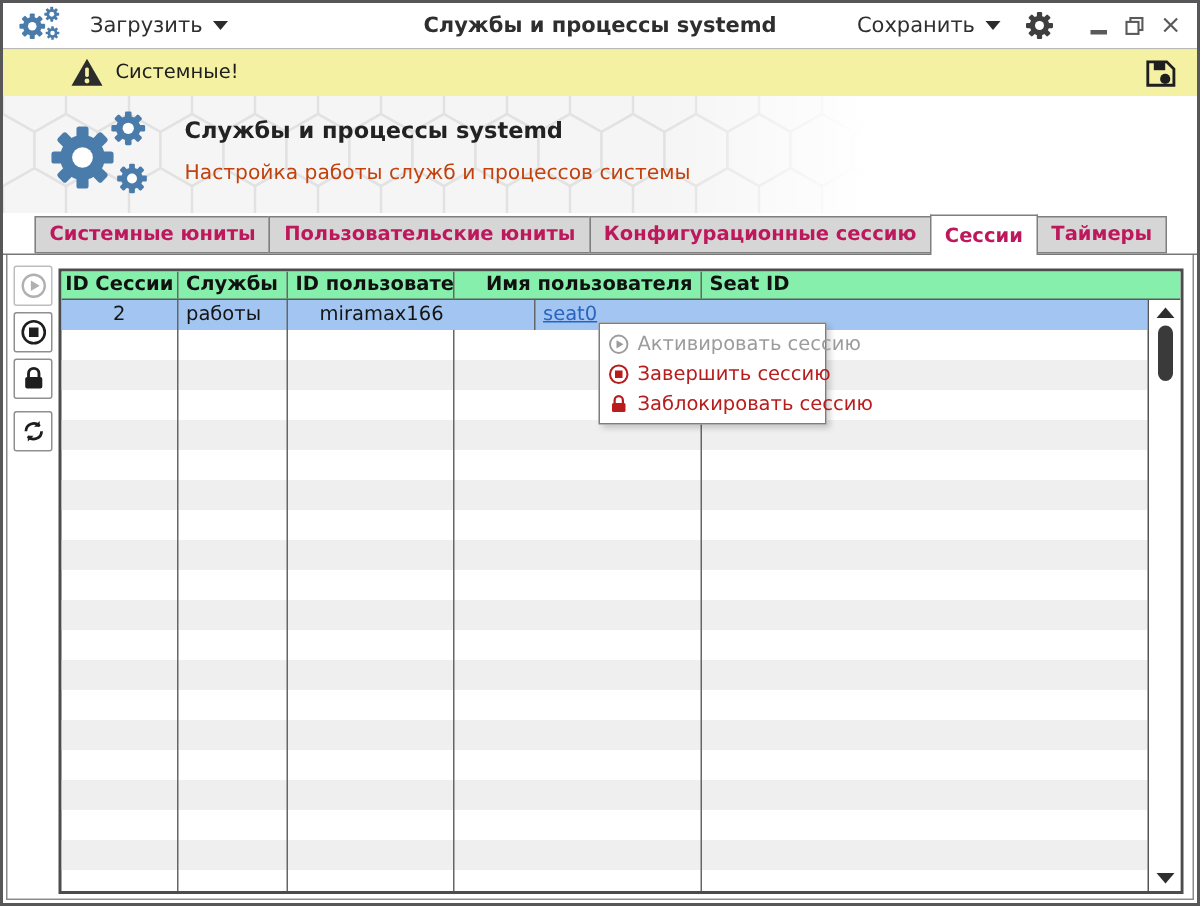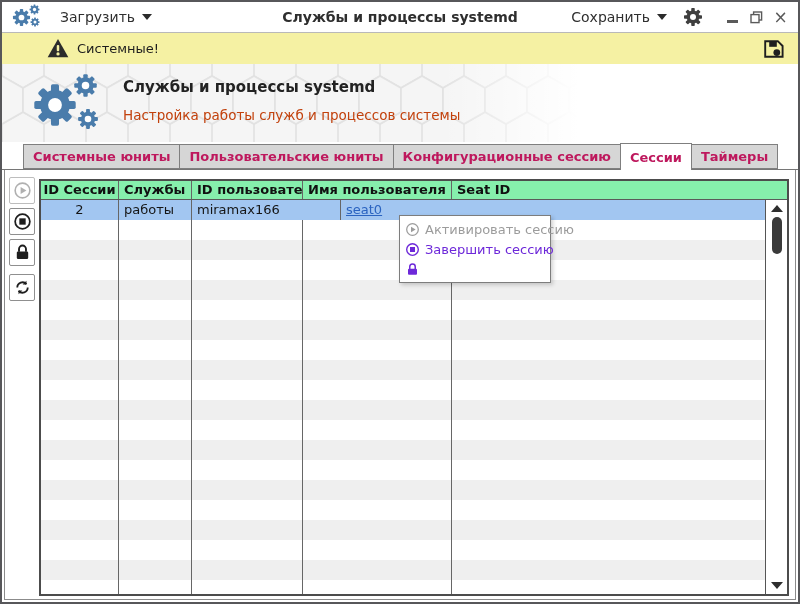--- a/index.html
+++ b/index.html
@@ -70,21 +70,21 @@
   
   .table-wrap { position: relative; flex: 1; margin: 9px 6px 3px 0;
     border: 2px solid #4c4c4c; background: #fff; overflow: hidden; }
   .thead { display: flex; height: 19px; background: #86efac; border-bottom: 1px solid #5a5a5a;
     font-size: 13px; font-weight: bold; color: #111; }
   .thead .cell { line-height: 18px; }
   .cell { padding: 0 0 0 5px; white-space: nowrap; overflow: hidden; border-right: 1px solid #666; }
   .c1 { width: 78px; flex: 0 0 78px; text-align: center; padding-left: 0; }
   .c2 { width: 73px; flex: 0 0 73px; }
   .c3 { width: 111px; flex: 0 0 111px; }
-  .c4 { width: 149px; flex: 0 0 149px; }
+  .c4 { width: 149px; flex: 0 0 149px; margin-left: 16px; }
   .c5 { flex: 1; border-right: none; }
   .tbody { margin-right: 22px; }
   .trow { display: flex; height: 20px; font-size: 13px; color: #151515; }
   .trow .cell { line-height: 19px; }
   .trow.selected { background: #a2c6f1; }
   .tbody .trow:not(.selected):nth-child(odd) { background: #efefef; }
   a.seat-link { color: #2a63c0; text-decoration: underline; margin-top: 28px; }
 
   
   .vscroll { position: absolute; top: 19px; right: 0; bottom: 0; width: 22px;
@@ -96,21 +96,21 @@
   .sb-down { bottom: 5px; border-left: 6px solid transparent; border-right: 6px solid transparent;
     border-top: 7px solid #2e2e2e; }
   .sb-thumb { position: absolute; top: 17px; left: 50%; transform: translateX(-50%);
     width: 10px; height: 37px; background: #3a3a3a; border-radius: 5px; cursor: grab; }
 
   
   .context-menu { position: absolute; left: 397px; top: 213px; width: 152px; z-index: 10;
     background: #fff; border: 1px solid #7d7d7d; box-shadow: 2px 2px 4px rgba(0,0,0,.18);
     padding: 3px 0; }
   .menu-item { display: flex; align-items: center; gap: 5px; height: 20px;
-    padding: 0 8px 0 5px; font-size: 13px; color: #6d28d9; cursor: pointer; white-space: nowrap; }
+    padding: 0 8px 0 5px; font-size: 13px; color: #b91c1c; cursor: pointer; white-space: nowrap; }
   .menu-item svg { width: 15px; height: 15px; flex: 0 0 15px; }
   .menu-item.disabled { color: #9c9c9c; cursor: default; }
 </style>
 </head>
 <body>
 
 <svg width="0" height="0" style="position:absolute">
   <defs>
     <g id="gear">
       <rect x="16.5" y="2" width="7" height="9" rx="1.5"></rect>
@@ -447,16 +447,17 @@
     <div class="menu-item">
       <svg viewBox="0 0 24 24">
           <use href="#ic-stop"></use>
         </svg>
       <span>Завершить сессию</span>
     </div>
     <div class="menu-item">
       <svg viewBox="0 0 24 24">
           <use href="#ic-lock"></use>
         </svg>
+      <span>Заблокировать сессию</span>
     </div>
   </div>
 
 </div>
 
 </body></html>

